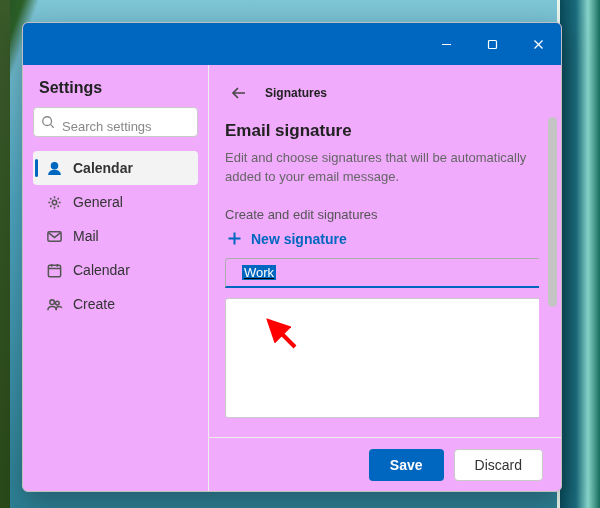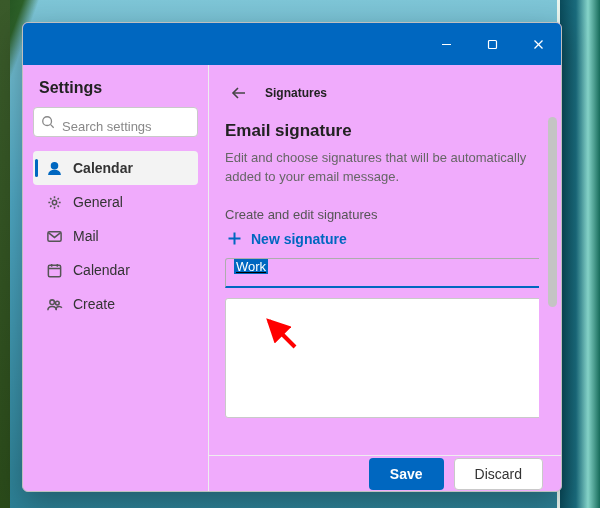--- a/index.html
+++ b/index.html
@@ -50,28 +50,28 @@
 
   .content-wrap { flex:1; position:relative; min-height:0; padding: 6px 22px 0 16px; }
   .content { height:100%; overflow:hidden; }
   .content h3 { font-size:17px; font-weight:600; color:#222; margin-bottom:8px; }
   .desc { font-size:13px; color:#666; line-height:1.45; margin-bottom:20px; max-width: 320px;}
   .subhead { font-size:13px; color:#555; margin-bottom:8px; }
   .newsig { display:flex; align-items:center; gap:8px; color:#0067c0; font-size:14px; font-weight:600; cursor:pointer; margin-bottom:10px; }
   .newsig .plus { width:18px; height:18px; display:flex; align-items:center; justify-content:center; }
   .newsig svg { width:15px; height:15px; stroke:#0067c0; stroke-width:2; }
 
-  .signame { width: 320px; height:30px; border:1px solid #adadad; border-bottom:2px solid #0067c0; border-radius:3px 3px 0 0; padding:0 8px; font-size:13px; display:flex; align-items:flex-start;text-decoration:underline; }
+  .signame { width: 320px; height:30px; border:1px solid #adadad; border-bottom:2px solid #0067c0; border-radius:3px 3px 0 0; padding:0 16px; font-size:13px; display:flex; align-items:center;text-decoration:underline; }
   .signame .sel { background:#0067c0; color:#fff; padding:0 2px; }
   .sigbody { width:320px; height:120px; border:1px solid #c9c9c9; border-radius:3px; margin-top:10px; background:#fff; }
 
   .scrollbar { position:absolute; right:4px; top:2px; bottom:12px; width:9px; background:transparent; }
   .thumb { position:absolute; left:0; right:0; top:0; height:190px; background:#c4c4c4; border-radius:5px; }
 
-  .footer { height:36px; border-top:1px solid #eee; display:flex; align-items:center; justify-content:flex-end; gap:10px; padding:0 18px; }
+  .footer { height:54px; border-top:1px solid #eee; display:flex; align-items:center; justify-content:flex-end; gap:10px; padding:0 18px; }
   .btn { height:32px; padding:0 20px; border-radius:4px; font-size:14px; cursor:pointer; border:1px solid transparent; }
   .btn-primary { background:#0067c0; color:#fff; font-weight:600; }
   .btn-secondary { background:#fff; color:#333; border-color:#c9c9c9; }
 
   .arrow-annot { position:absolute; width:40px; height:40px; pointer-events:none; }
   .arrow-annot svg { width:100%; height:100%; }
 </style>
 </head>
 <body>
 

